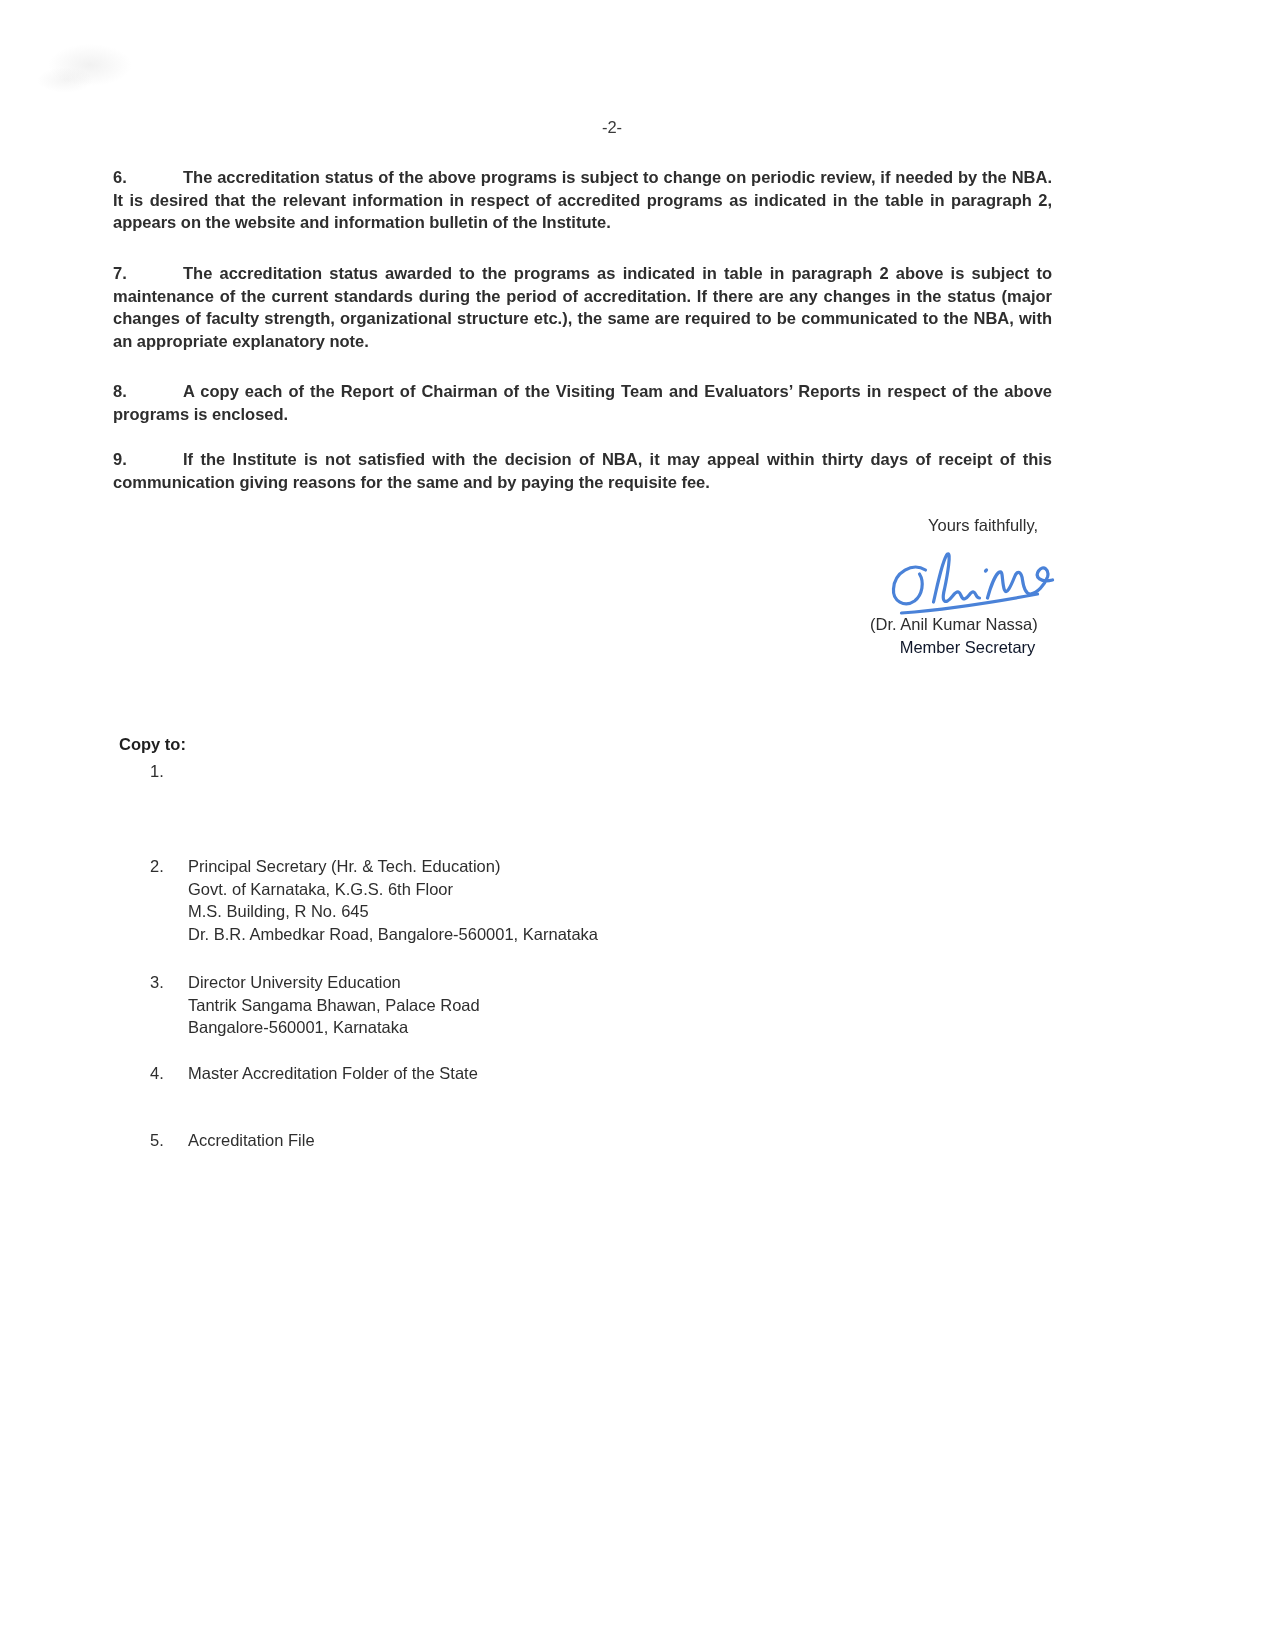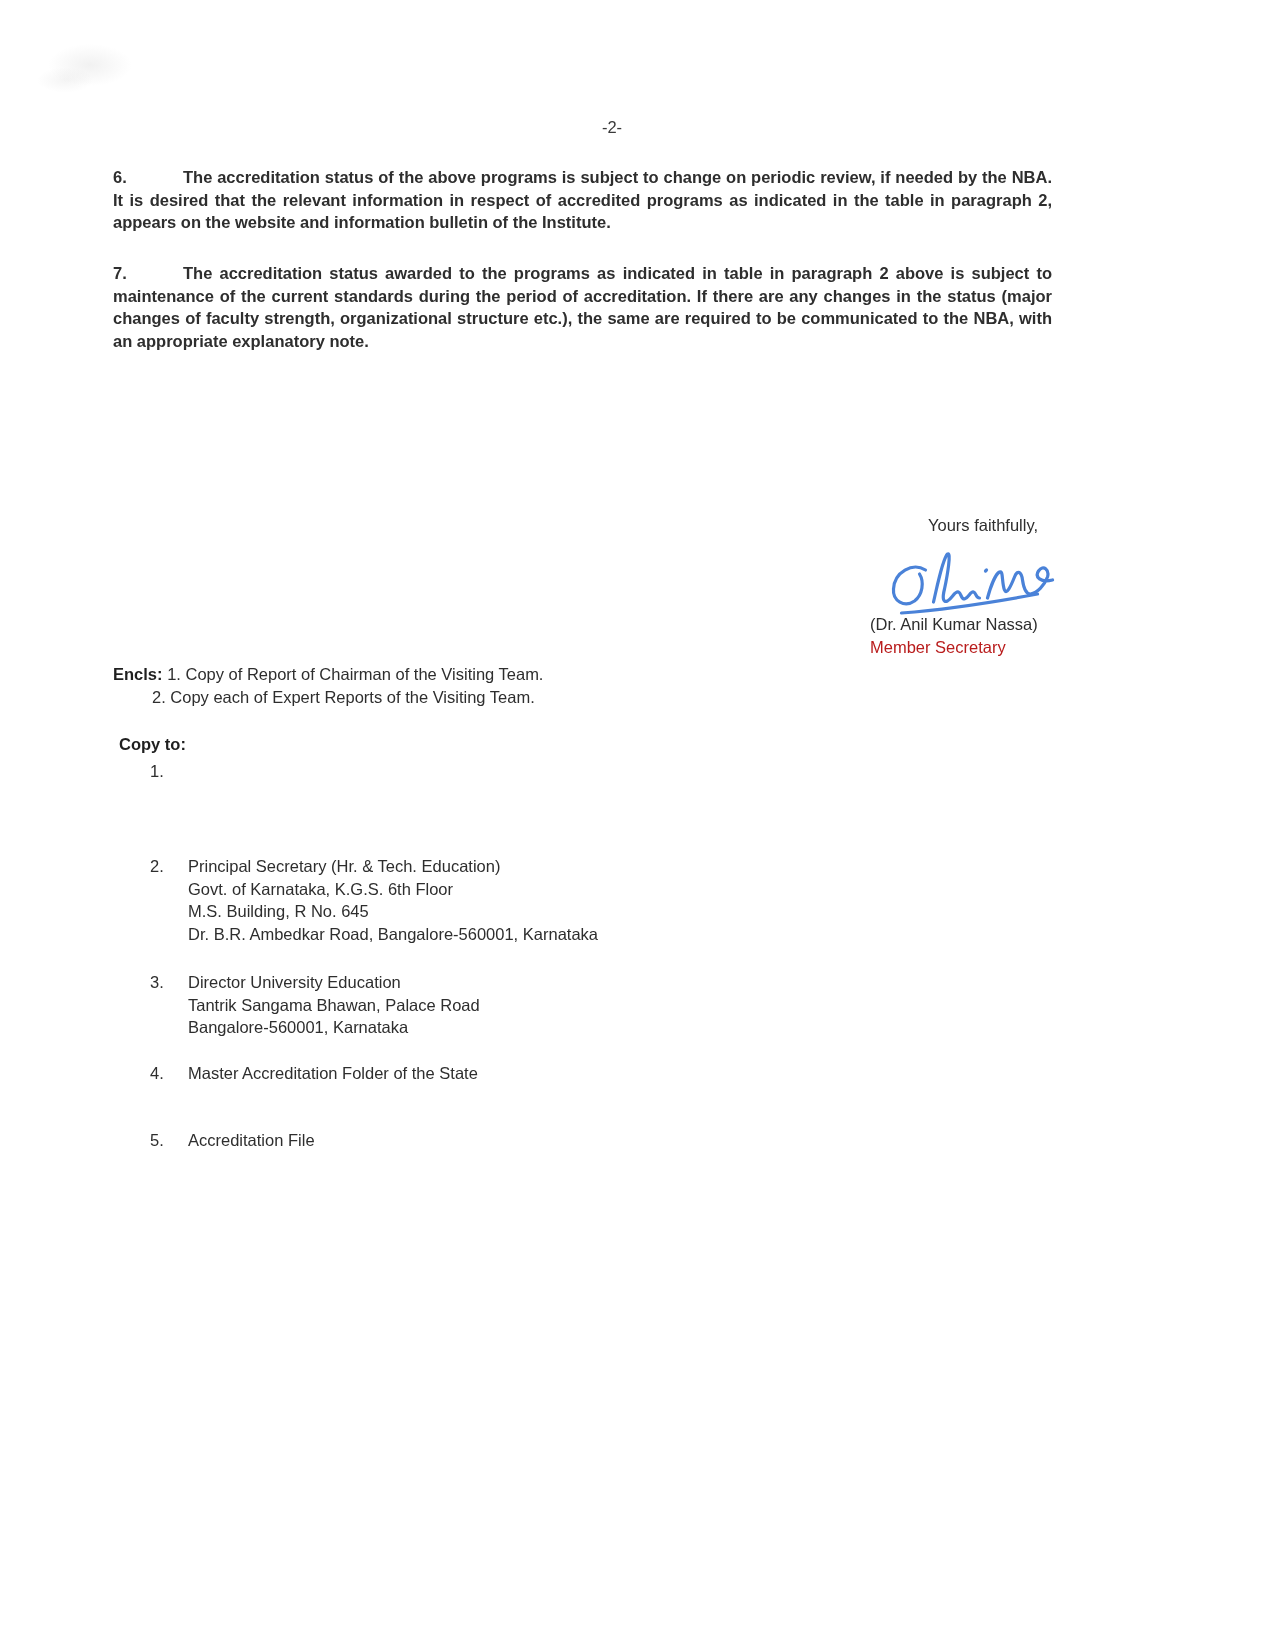--- a/index.html
+++ b/index.html
@@ -37,21 +37,21 @@
     position:absolute;top:516px;left:928px;width:140px;
     font-size:16.5px;color:#2e2e2e;
   }
   .signature-svg{position:absolute;left:884px;top:549px;width:176px;height:68px;}
   .sig-name{
     position:absolute;top:615px;left:870px;width:195px;
     font-size:16.5px;color:#2e2e2e;
   }
   .sig-title{
     position:absolute;top:638px;left:870px;width:195px;
-    font-size:16.5px;color:#b91c1c;
+    text-align:center;font-size:16.5px;color:#0f172a;
   }
 
   .encls{position:absolute;top:663px;left:113px;font-size:16.5px;line-height:22.5px;}
   .encls .lbl{font-weight:700;color:#1f1f1f;}
   .encl-line2{padding-left:39px;}
 
   .copyto-label{
     position:absolute;top:735px;left:119px;
     font-size:16.5px;font-weight:700;color:#1f1f1f;
   }
@@ -72,41 +72,39 @@
 
 <div class="page">
   <div class="smudge"></div>
 
   <div class="pageno">-2-</div>
 
   <p class="para p6"><span class="pnum">6.</span><span>The accreditation status of the above programs is subject to change on periodic review, if needed by the NBA. It is desired that the relevant information in respect of accredited programs as indicated in the table in paragraph 2, appears on the website and information bulletin of the Institute.</span></p>
 
   <p class="para p7"><span class="pnum">7.</span><span>The accreditation status awarded to the programs as indicated in table in paragraph 2 above is subject to maintenance of the current standards during the period of accreditation.  If there are any changes in the status (major changes of faculty strength, organizational structure etc.), the same are required to be communicated to the NBA, with an appropriate explanatory note.</span></p>
 
+  <p class="para p8"><span class="pnum">8.</span><span>A copy each of the Report of Chairman of the Visiting Team and Evaluators’ Reports in respect of the above programs is enclosed.</span></p>
 
+  <p class="para p9"><span class="pnum">9.</span><span>If the Institute is not satisfied with the decision of NBA, it may appeal within thirty days of receipt of this communication giving reasons for the same and by paying the requisite fee.</span></p>
 
   <div class="salutation">Yours faithfully,</div>
 
   <svg class="signature-svg" viewBox="0 0 175 68" xmlns="http://www.w3.org/2000/svg">
     <g fill="none" stroke="#4a82d8" stroke-width="3.2" stroke-linecap="round" stroke-linejoin="round">
       <path d="M 41 21 C 28 13 10 23 9 40 C 8 52 20 59 30 52 C 38 46 40 33 35 25"></path>
       <path d="M 49 53 C 53 36 58 10 63 5 C 67 2 63 26 60 40 C 58 48 58 54 63 52 C 68 49 70 42 74 43 C 77 44 76 50 80 50 C 84 49 86 42 89 43 C 92 44 91 49 95 49"></path>
       <path d="M 101 22 L 102 21"></path>
       <path d="M 103 49 C 106 38 111 25 115 23 C 119 21 117 33 120 41 C 122 46 126 38 130 28 C 133 20 137 23 138 31 C 139 38 141 45 146 45 C 153 44 160 36 163 28 C 165 21 159 15 154 22 C 150 28 156 34 168 31"></path>
       <path d="M 17 64 C 55 61 110 53 153 45"></path>
     </g>
   </svg>
 
   <div class="sig-name">(Dr. Anil Kumar Nassa)</div>
   <div class="sig-title">Member Secretary</div>
 
-  <div class="encls">
-    <div class="encl-line1"><span class="lbl">Encls:</span> <span>1. Copy of Report of Chairman of the Visiting Team.</span></div>
-    <div class="encl-line2">2. Copy each of Expert Reports of the Visiting Team.</div>
-  </div>
 
   <div class="copyto-label">Copy to:</div>
 
   <div class="citem it1">
     <span class="cnum">1.</span>
   </div>
 
   <div class="citem it2">
     <span class="cnum">2.</span>
     <div class="clines">

